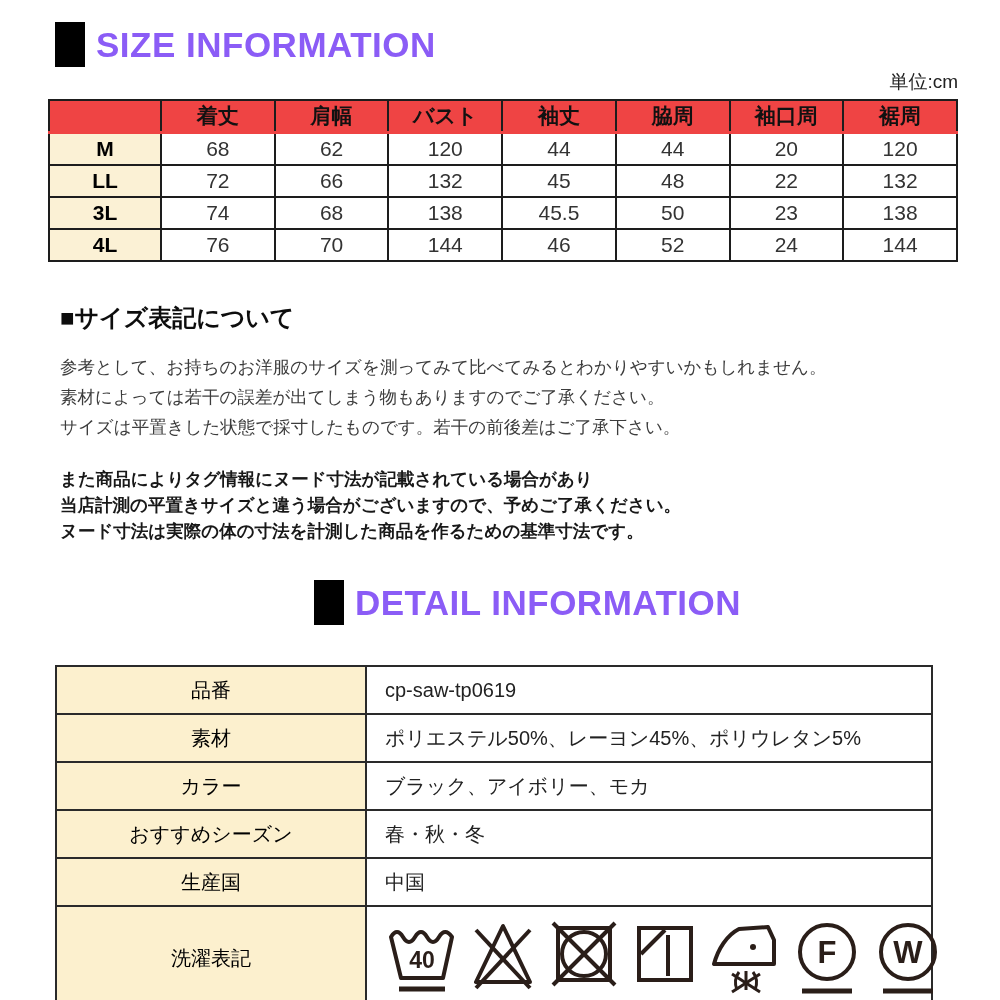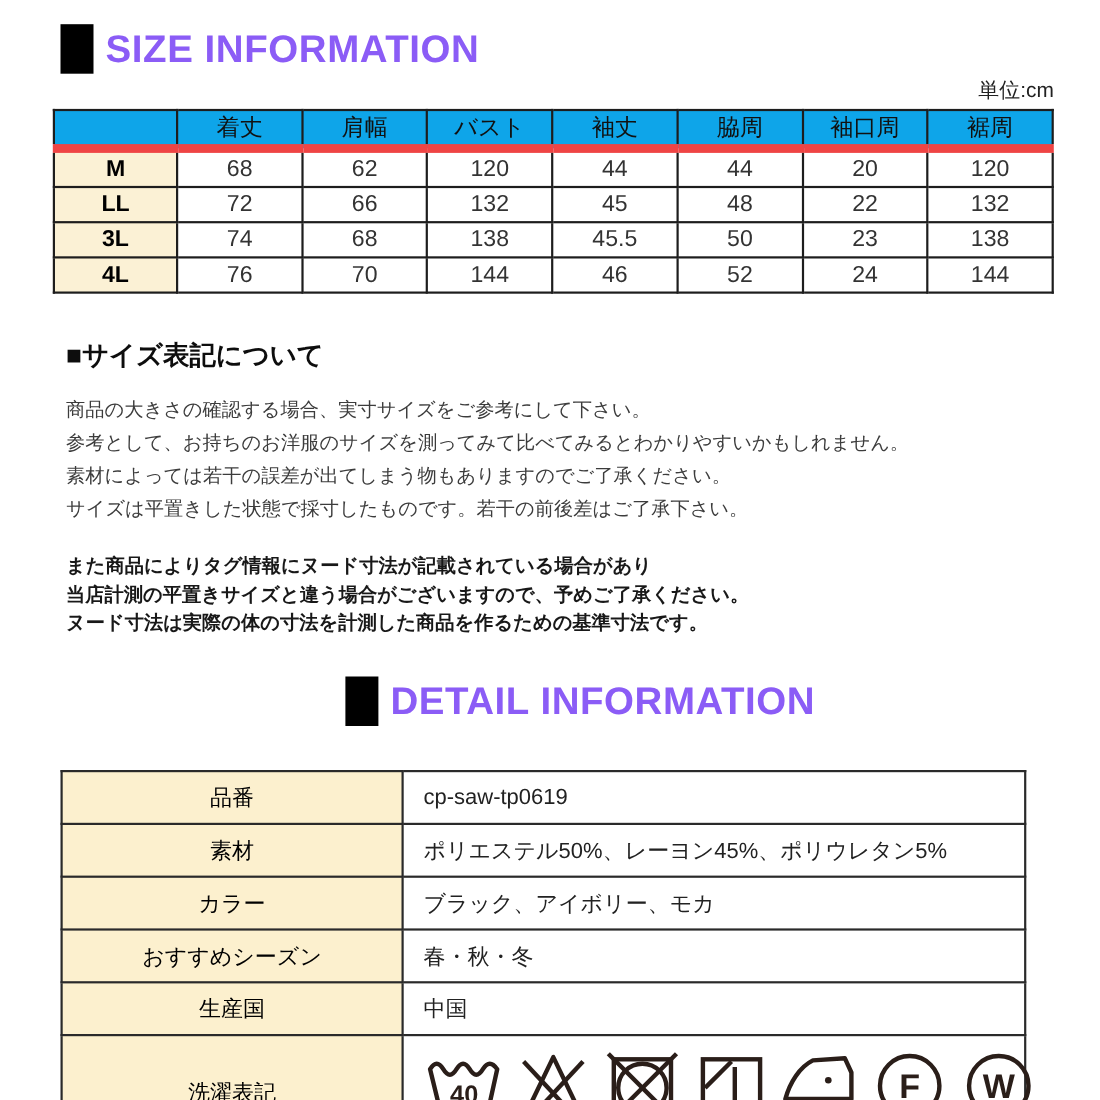--- a/index.html
+++ b/index.html
@@ -18,21 +18,21 @@
   .blk{display:inline-block;width:30px;height:45px;background:#000;margin-right:11px;flex:0 0 auto;}
   .sec-title{font-size:35px;letter-spacing:.5px;color:#8b5cf6;font-weight:700;white-space:nowrap;}
   
   .unit{width:910px;margin:2px 0 4px 48px;text-align:right;font-size:19px;color:#222;}
   table{border-collapse:collapse;}
   .size-table{margin-left:48px;width:910px;table-layout:fixed;}
   .size-table th,.size-table td{
     border:2px solid #1d1d1d;text-align:center;height:30px;padding:0;
     font-size:21px;
   }
-  .size-table thead th{background:#0ea5e9;font-weight:400;border-bottom:8px solid #ef4444;}
+  .size-table thead th{background:#ef4444;font-weight:700;border-bottom:3px solid #ef4444;}
   .size-table thead th.corner{width:110px;}
   .size-table tbody td{background:#fff;color:#333;font-weight:400;}
   .size-table tbody td.rowlabel{background:#FBF1D5;color:#000;font-weight:700;}
   
   .note{margin-left:60px;margin-top:40px;}
   .note-heading{font-size:24px;font-weight:700;color:#0d0d0d;margin:0 0 18px 0;}
   .note p.nline{margin:0;font-size:17.5px;line-height:30px;color:#3c3c3c;font-weight:400;}
   .note .bold-block{margin-top:24px;}
   .note p.bline{margin:0;font-size:17.5px;line-height:26px;color:#181818;font-weight:700;}
   
@@ -121,21 +121,20 @@
           <td>46</td>
           <td>52</td>
           <td>24</td>
           <td>144</td>
         </tr>
       </tbody>
   </table>
 
   <div class="note">
     <p class="note-heading">■サイズ表記について</p>
-    <p class="nline">商品の大きさの確認する場合、実寸サイズをご参考にして下さい。</p>
     <p class="nline">参考として、お持ちのお洋服のサイズを測ってみて比べてみるとわかりやすいかもしれません。</p>
     <p class="nline">素材によっては若干の誤差が出てしまう物もありますのでご了承ください。</p>
     <p class="nline">サイズは平置きした状態で採寸したものです。若干の前後差はご了承下さい。</p>
     <div class="bold-block">
       <p class="bline">また商品によりタグ情報にヌード寸法が記載されている場合があり</p>
       <p class="bline">当店計測の平置きサイズと違う場合がございますので、予めご了承ください。</p>
       <p class="bline">ヌード寸法は実際の体の寸法を計測した商品を作るための基準寸法です。</p>
     </div>
   </div>
 

